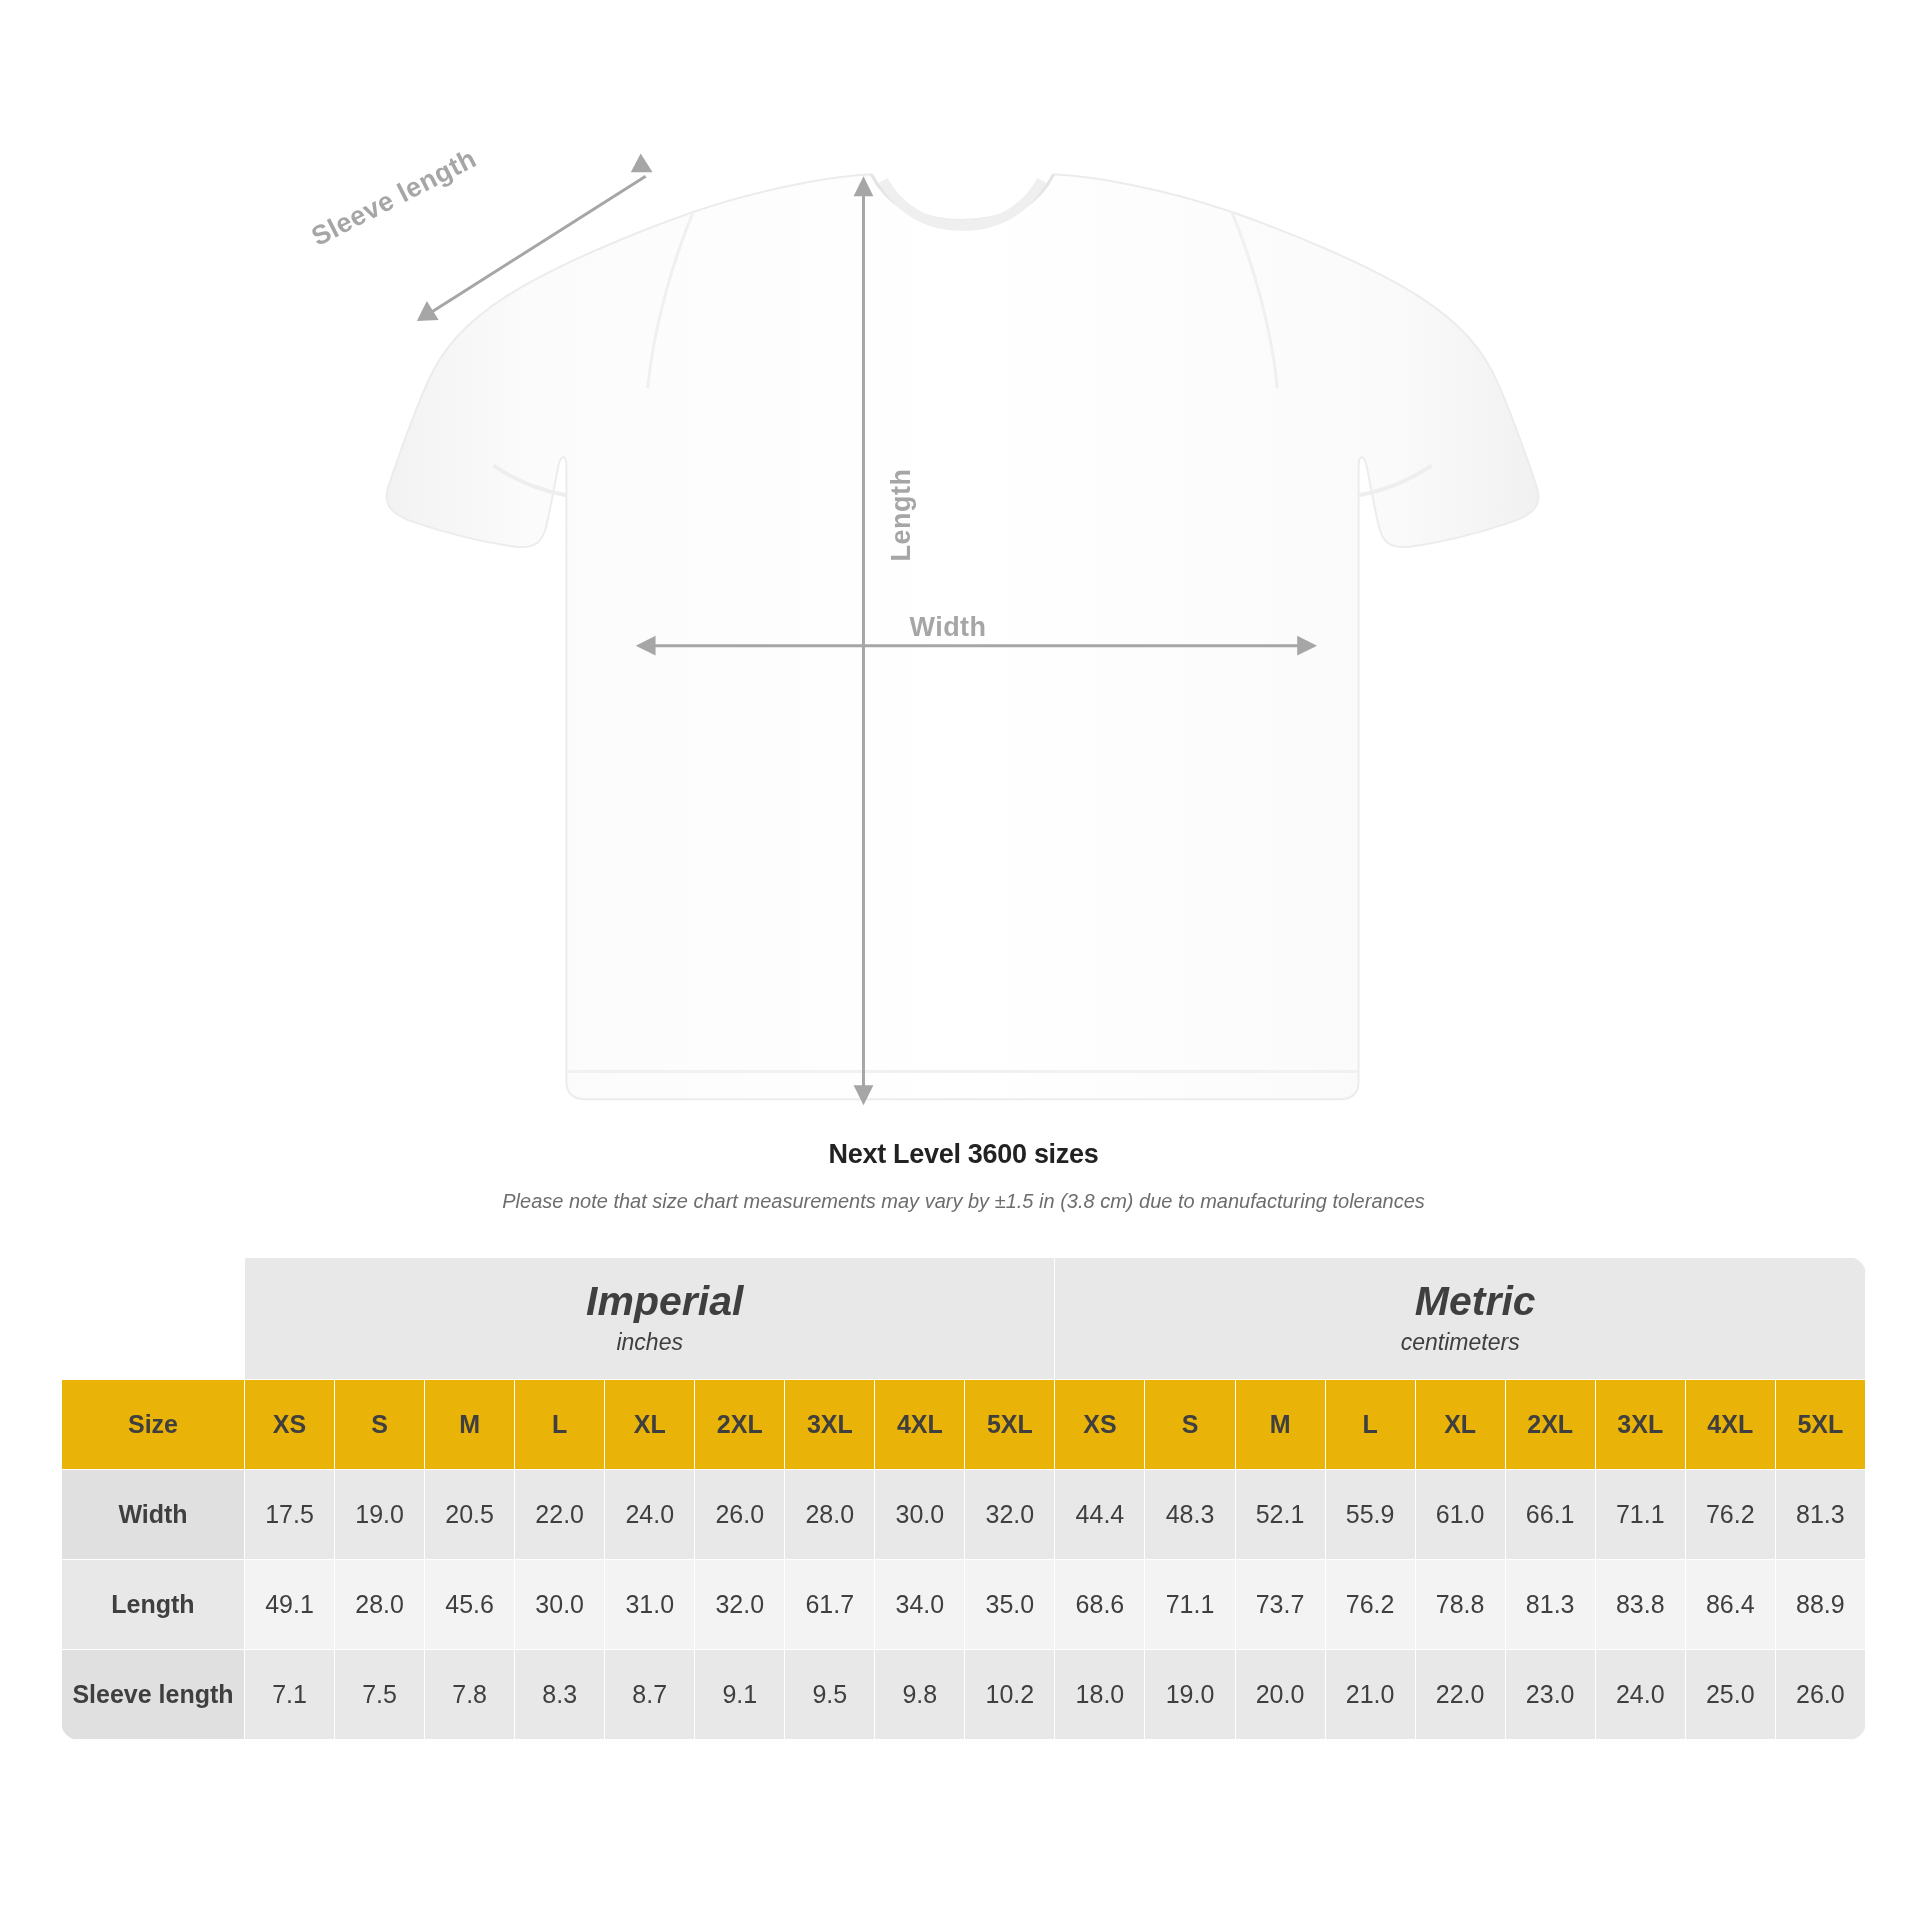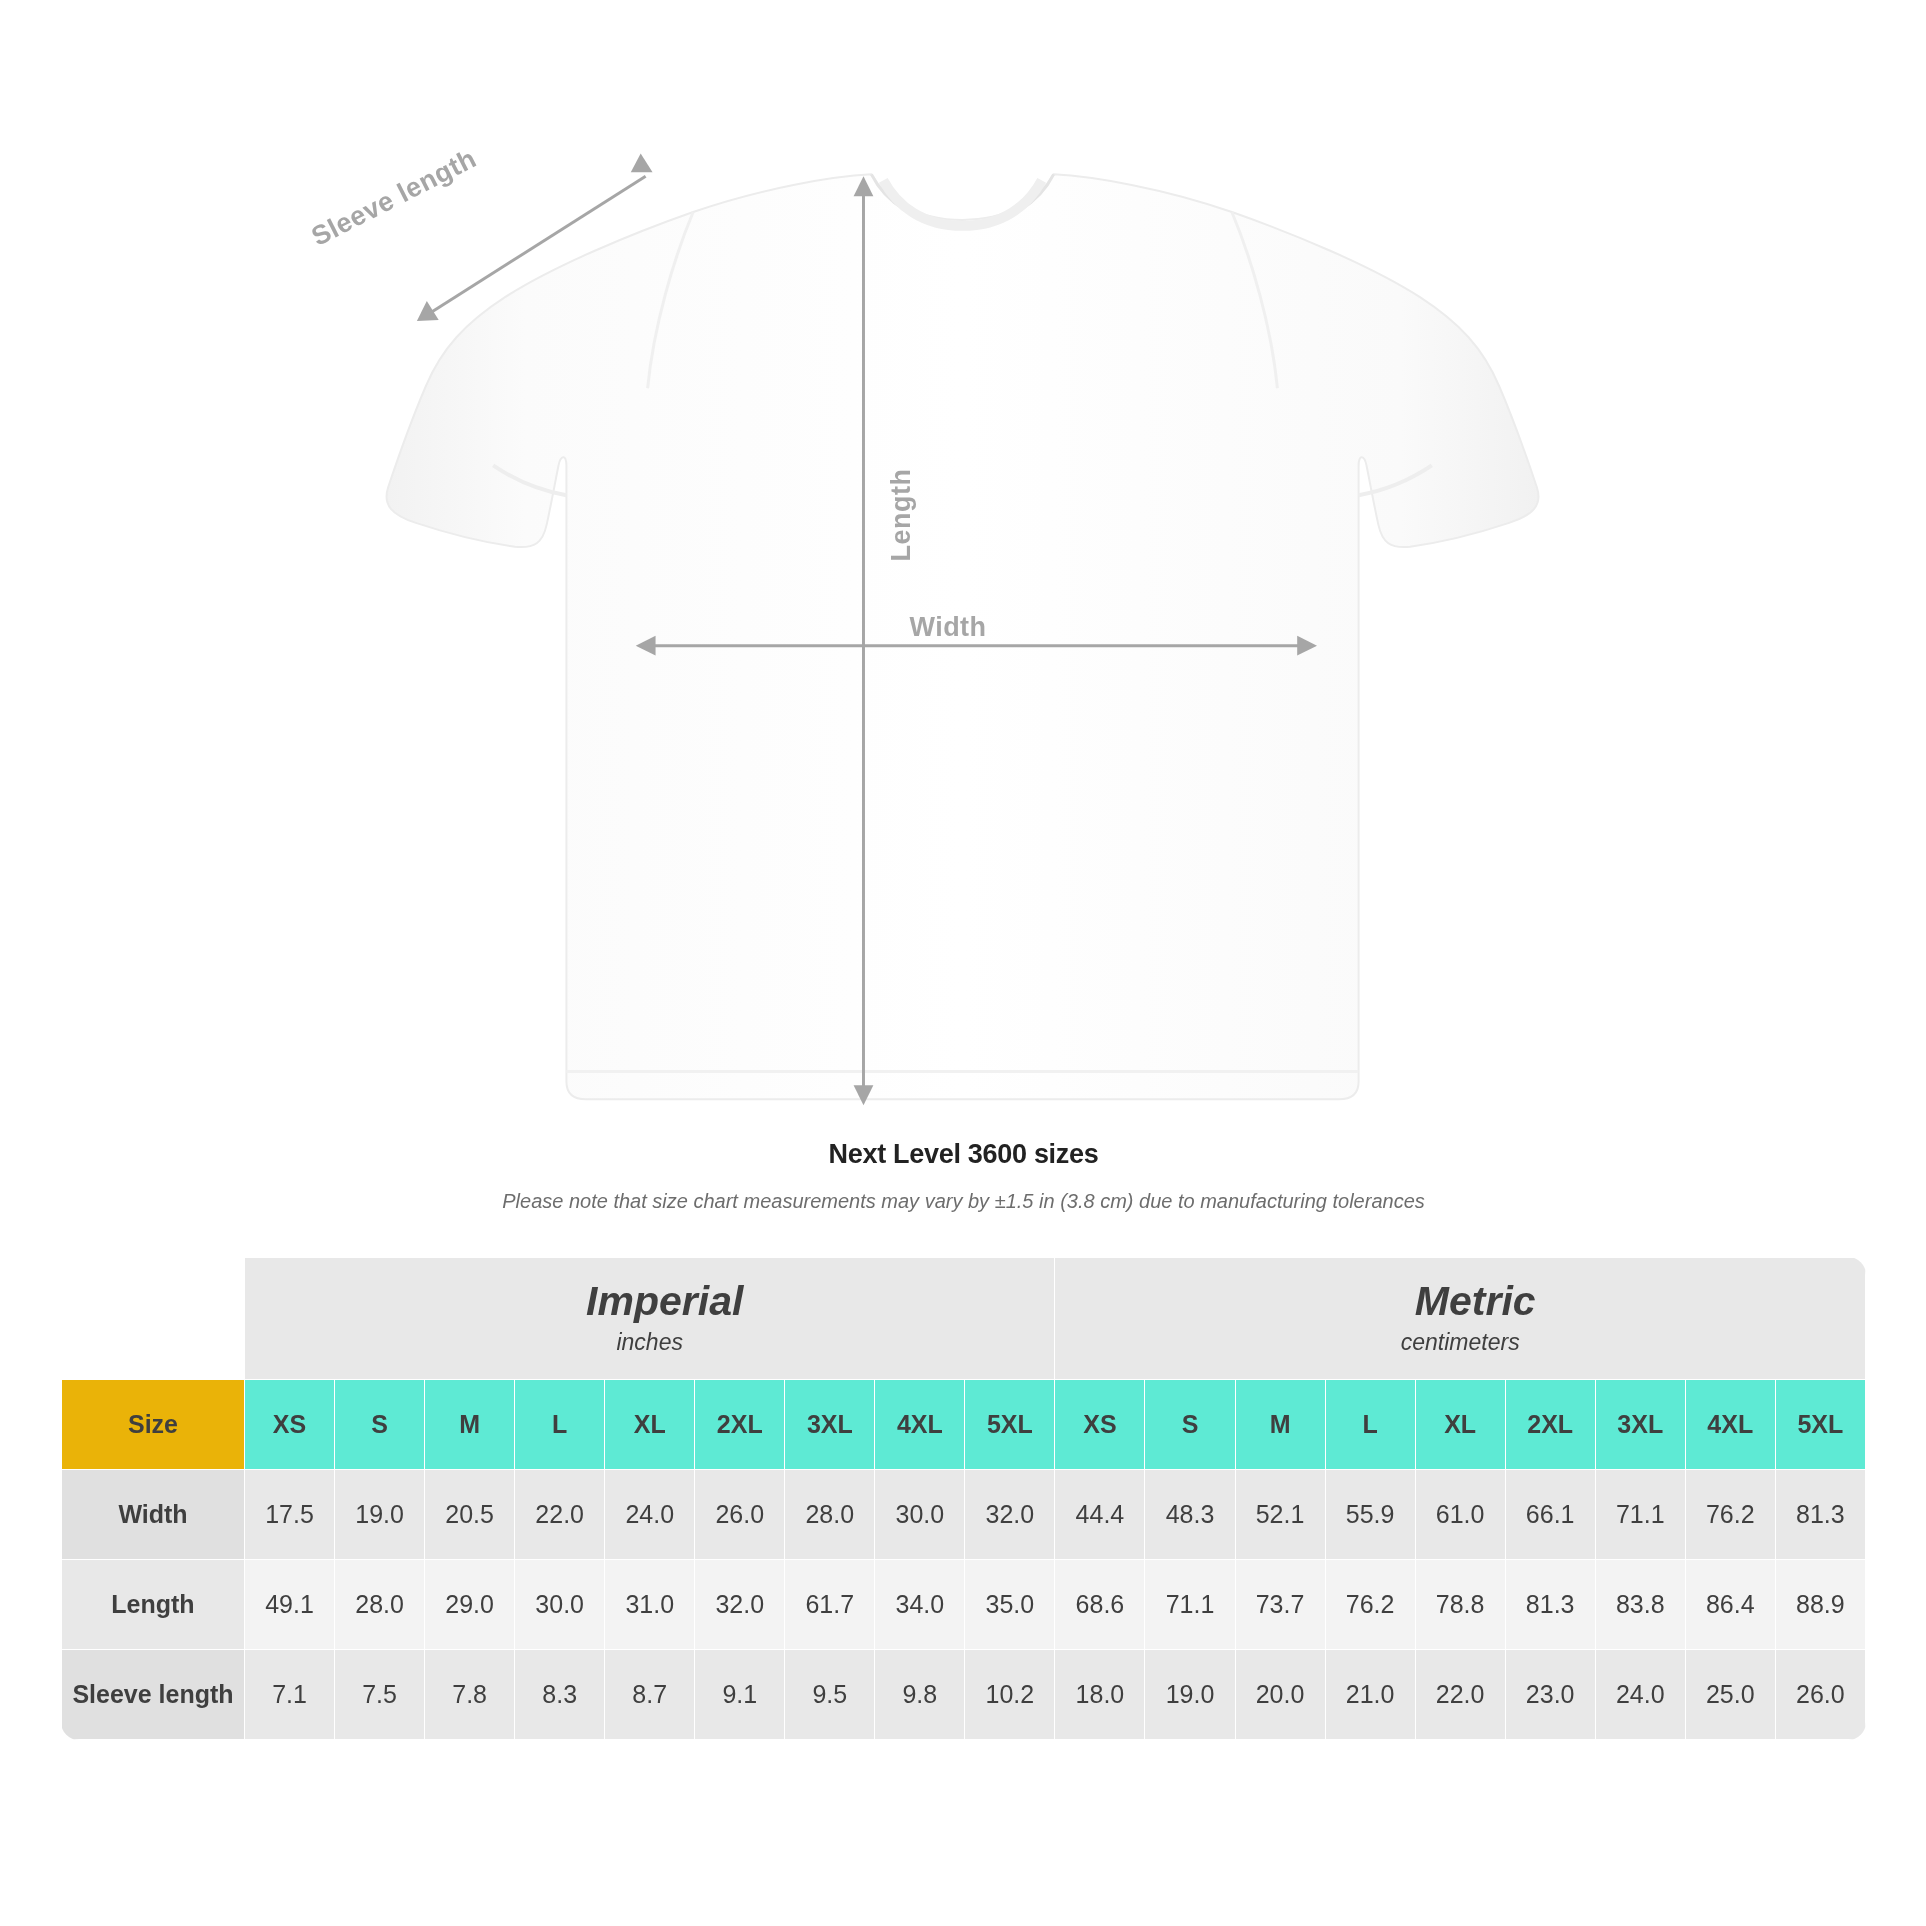--- a/index.html
+++ b/index.html
@@ -118,21 +118,21 @@
   .row-head {
     background: #e8e8e8;
     font-weight: bold;
     font-size: 26px;
     color: #3f3f3f;
     height: 87px;
     width: 183px;
   }
   .hdr-row td, .hdr-row th {
     height: 87px;
-    background: #5eead4;
+    background: #eab308;
     font-weight: bold;
     font-size: 26px;
   }
   .hdr-row .row-head { background: #eab308; }
   tr.data-row td { height: 87px; background: #f3f3f3; }
   tr.data-row.alt td { background: #e8e8e8; }
   tr.data-row .row-head { background: #e8e8e8; }
   tr.data-row.alt .row-head { background: #e0e0e0; }
 </style>
 </head>
@@ -274,21 +274,21 @@
           <td>66.1</td>
           <td>71.1</td>
           <td>76.2</td>
           <td>81.3</td>
         </tr>
 
         <tr class="data-row">
           <td class="row-head">Length</td>
           <td>49.1</td>
           <td>28.0</td>
-          <td>29.0</td>
+          <td>45.6</td>
           <td>30.0</td>
           <td>31.0</td>
           <td>32.0</td>
           <td>61.7</td>
           <td>34.0</td>
           <td>35.0</td>
           <td>68.6</td>
           <td>71.1</td>
           <td>73.7</td>
           <td>76.2</td>

